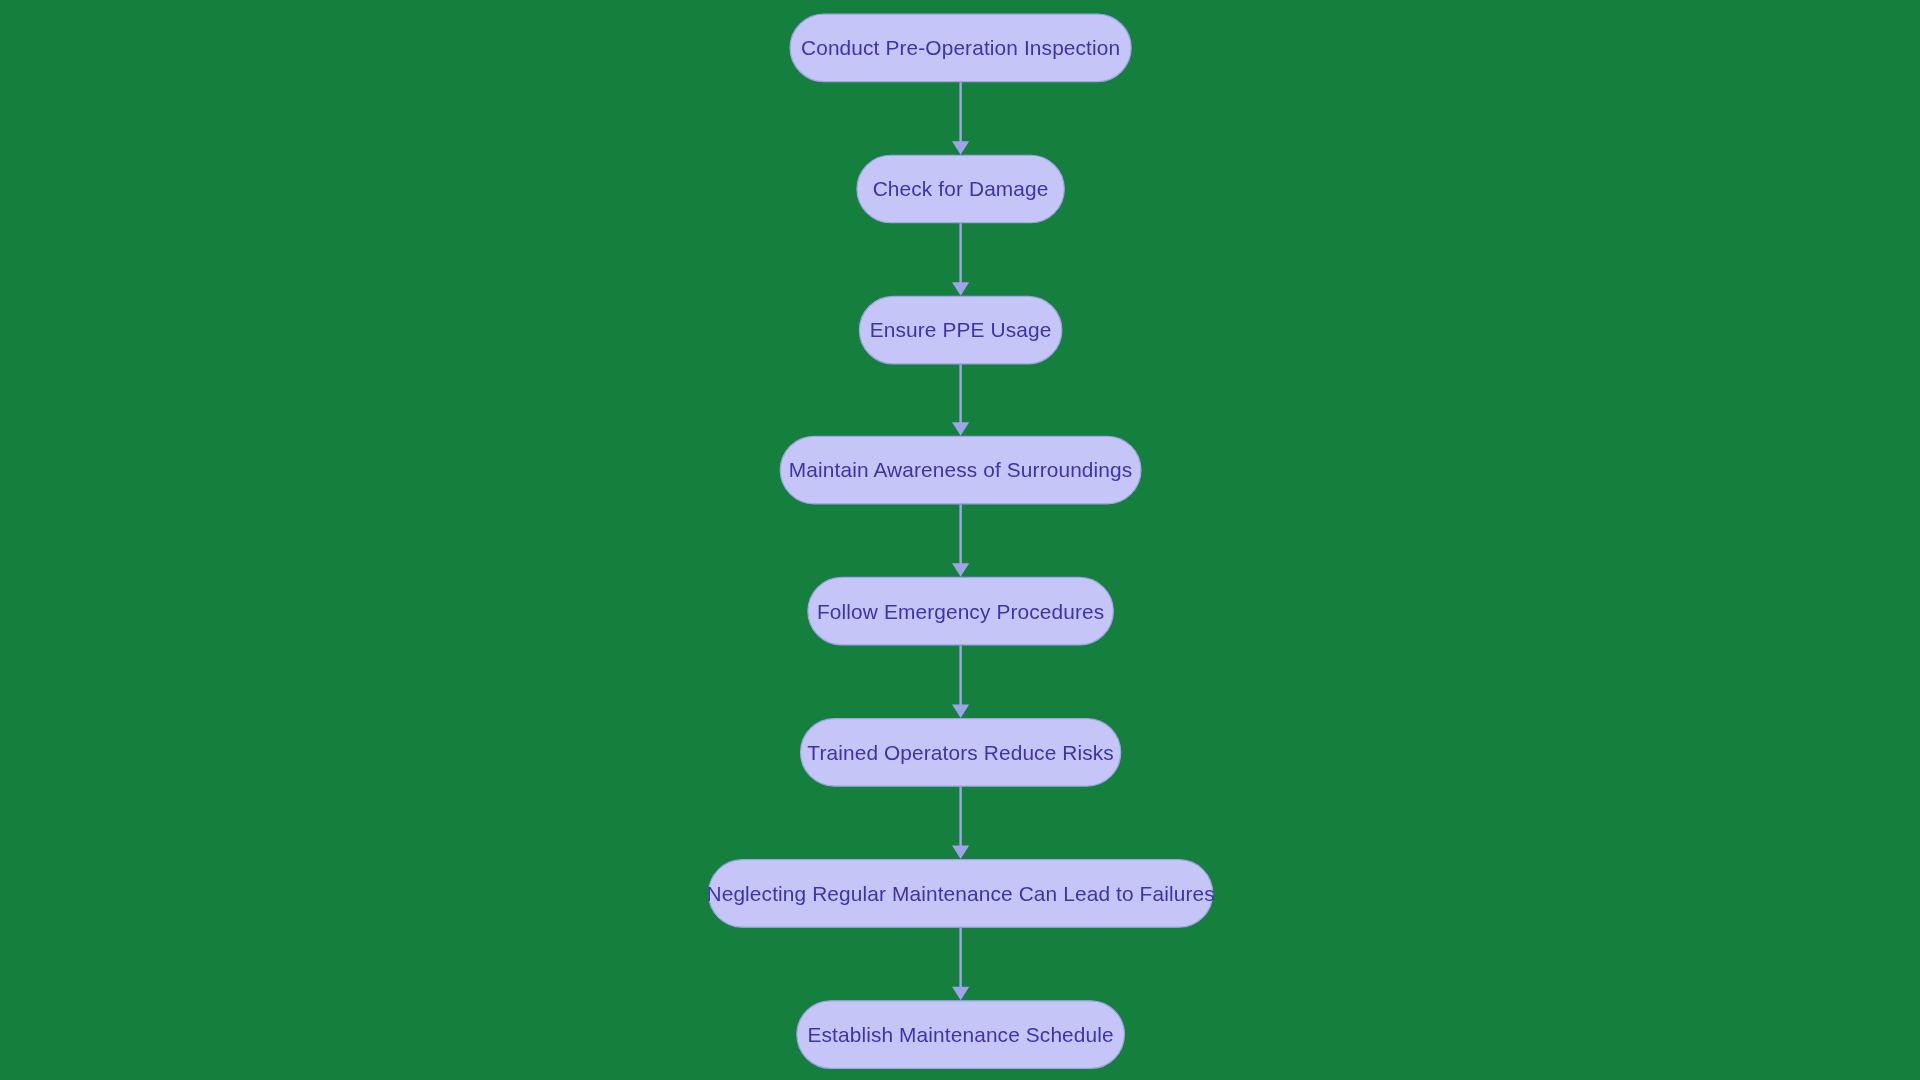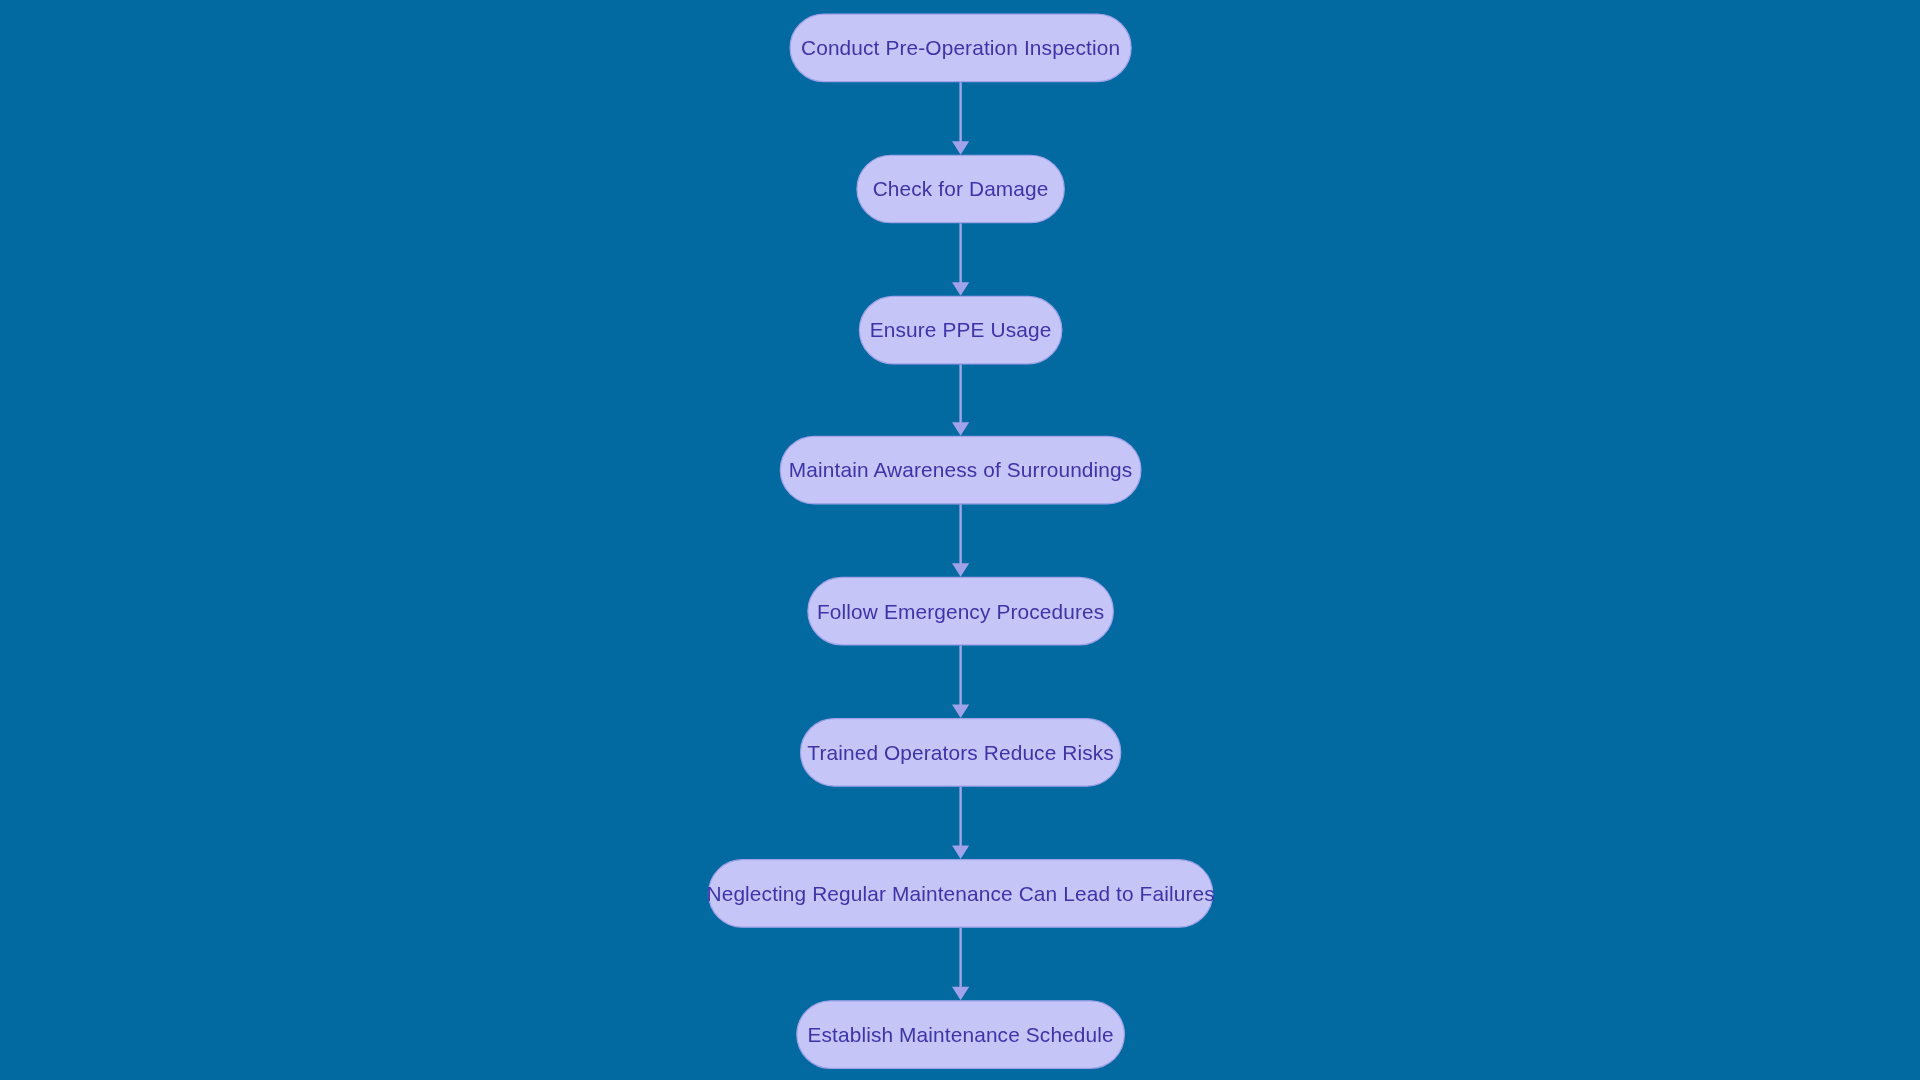--- a/index.html
+++ b/index.html
@@ -79,21 +79,21 @@
     width: 0;
     height: 0;
     border-left: 7px solid transparent;
     border-right: 7px solid transparent;
     border-top: 11px solid #a0a2ea;
   }
 </style>
 </head>
 <body>
 
-<div id="flowchart-canvas" style="background: #0369a1; padding-left: 17px;">
+<div id="flowchart-canvas" style="background: #15803d; padding-left: 17px;">
   <div id="diagram-stage">
 
     <div class="connector" style="left: 783px; top: 67px; height: 59px;">
       <div class="conn-line" style="height: 49px; background: rgb(160, 162, 234);"></div>
       <div class="conn-head" style="border-top-color: rgb(160, 162, 234);"></div>
     </div>
     <div class="connector" style="left: 783px; top: 182px; height: 59px;">
       <div class="conn-line" style="height: 49px; background: rgb(160, 162, 234);"></div>
       <div class="conn-head" style="border-top-color: rgb(160, 162, 234);"></div>
     </div>

